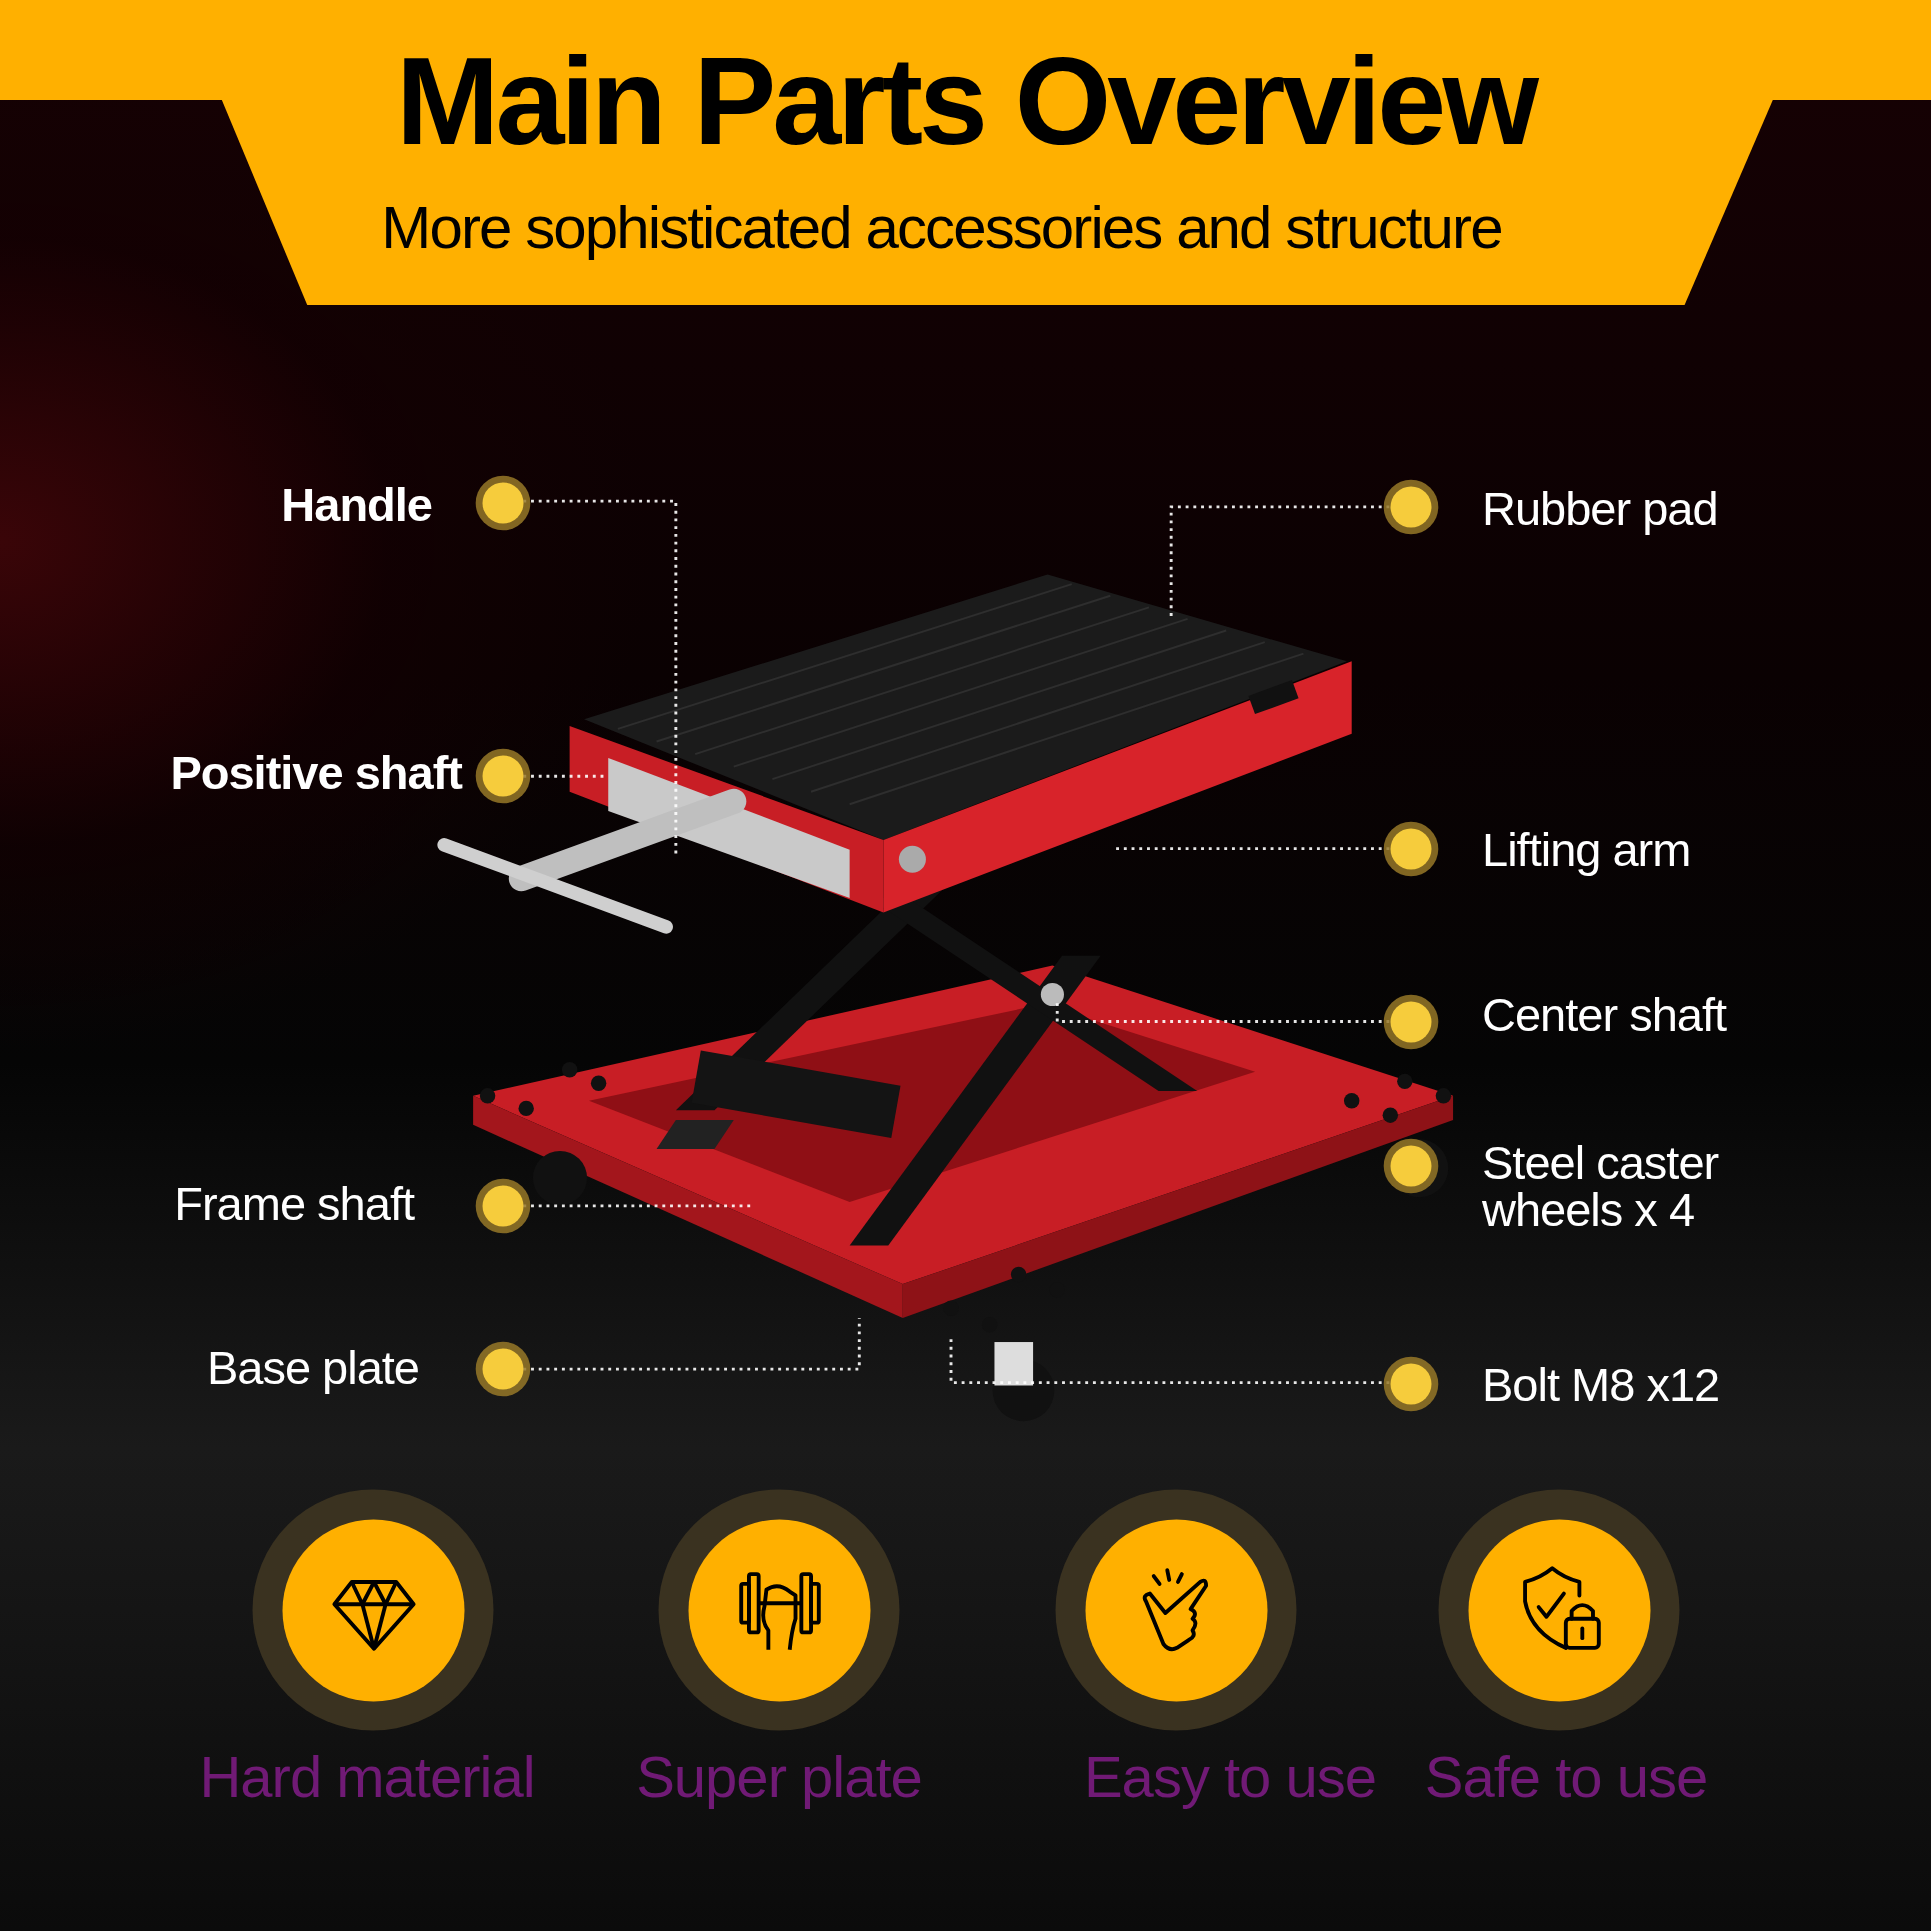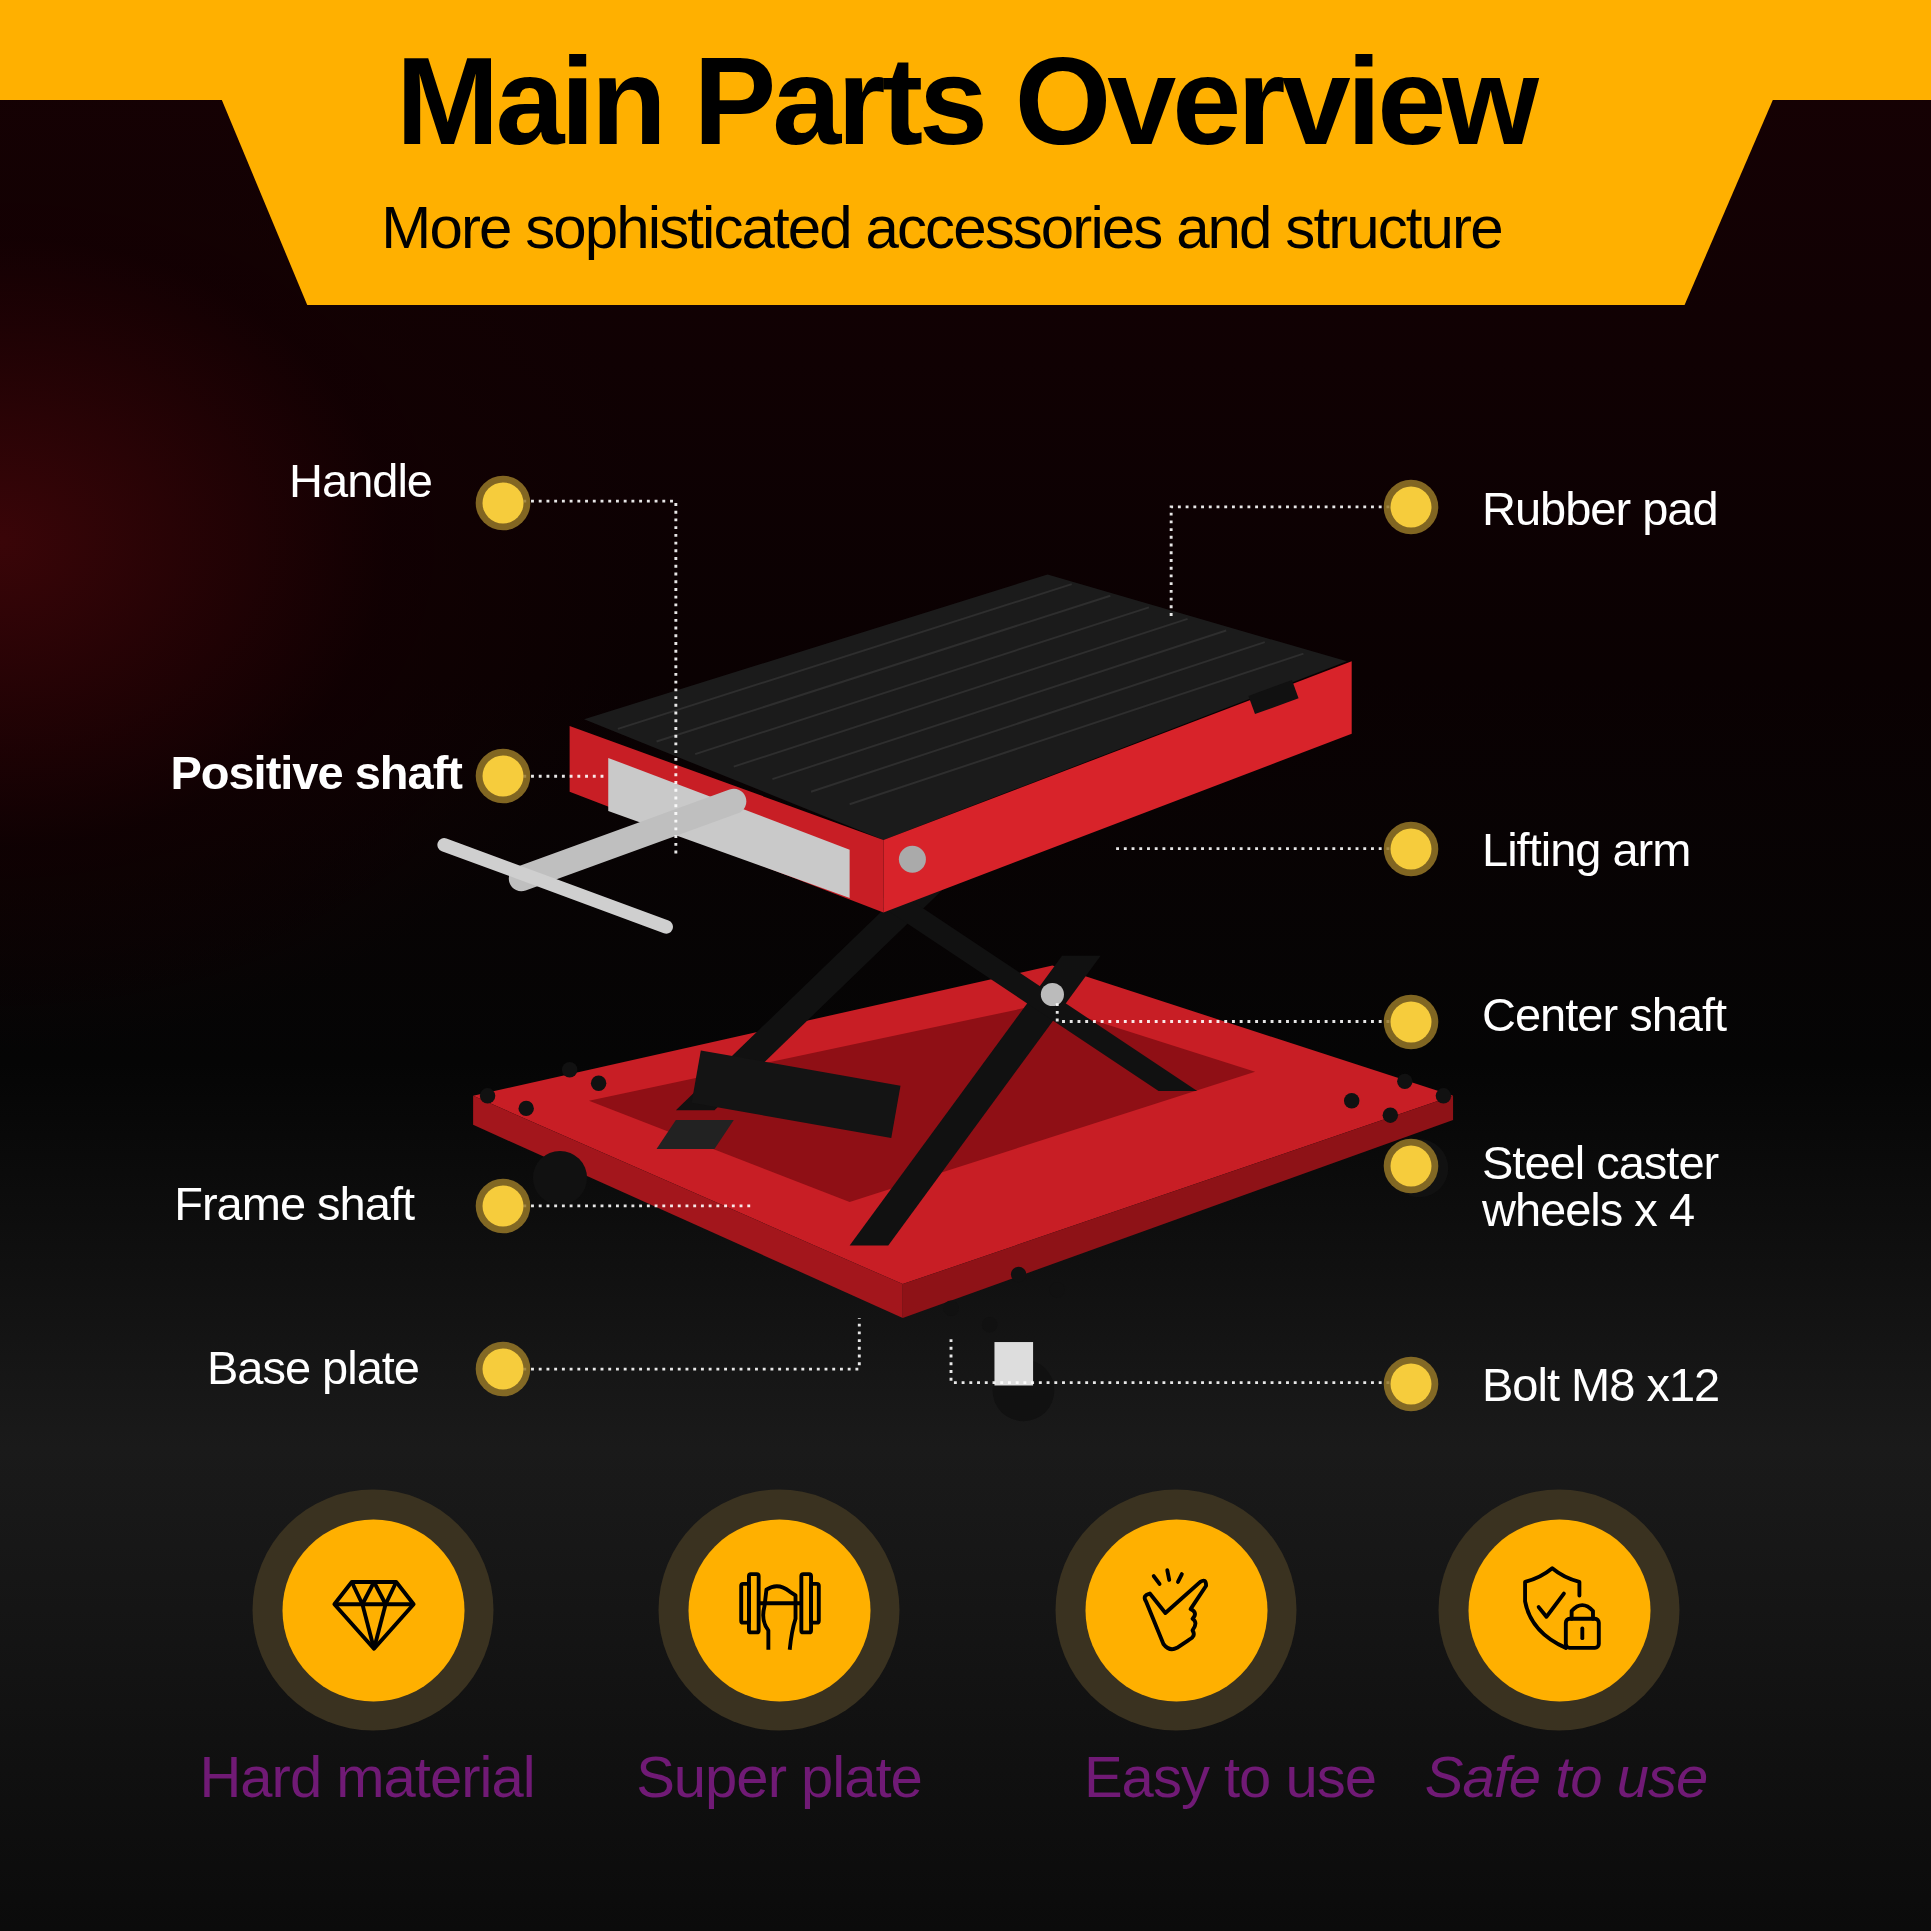--- a/index.html
+++ b/index.html
@@ -89,21 +89,21 @@
     <polyline points="542,804 630,804"></polyline>
     <polyline points="542,1249 780,1249"></polyline>
     <polyline points="542,1418 890,1418 890,1365"></polyline>
     <polyline points="1439,525 1213,525 1213,640"></polyline>
     <polyline points="1439,879 1155,879"></polyline>
     <polyline points="1439,1058 1095,1058 1095,1035"></polyline>
     <polyline points="1439,1432 985,1432 985,1385"></polyline>
   </g>
 </svg>
 
-<div class="label leftside" style="left:193px;top:457px;width:239px;">Handle</div>
+<div class="label leftside" style="left:193px;top:481px;width:239px;font-weight:bold;">Handle</div>
 <div class="dot" style="left:503px;top:503px;"></div>
 
 <div class="label leftside" style="left:97px;top:749px;width:365px;font-weight:bold;">Positive shaft</div>
 <div class="dot" style="left:503px;top:776px;"></div>
 
 <div class="label leftside" style="left:97px;top:1180px;width:317px;">Frame shaft</div>
 <div class="dot" style="left:503px;top:1206px;"></div>
 
 <div class="label leftside" style="left:145px;top:1344px;width:274px;">Base plate</div>
 <div class="dot" style="left:503px;top:1369px;"></div>
@@ -174,14 +174,14 @@
       <g fill="none" stroke="#000" stroke-width="4" stroke-linecap="round" stroke-linejoin="round">
         <path d="M56,88 Q20,72 14,40 L14,20 Q30,16 42,6 Q54,16 70,20 L70,34"></path>
         <polyline points="28,46 36,56 54,32"></polyline>
         <rect x="56" y="58" width="34" height="30" rx="4"></rect>
         <path d="M62,58 L62,50 Q73,38 84,50 L84,58"></path>
         <line x1="73" y1="68" x2="73" y2="78"></line>
       </g>
     </svg>
   </div>
 </div>
-<div class="feature-label" style="left:1566px;top:1743px;font-style:italic;">Safe to use</div>
+<div class="feature-label" style="left:1566px;top:1743px;">Safe to use</div>
 
 
 </body></html>

